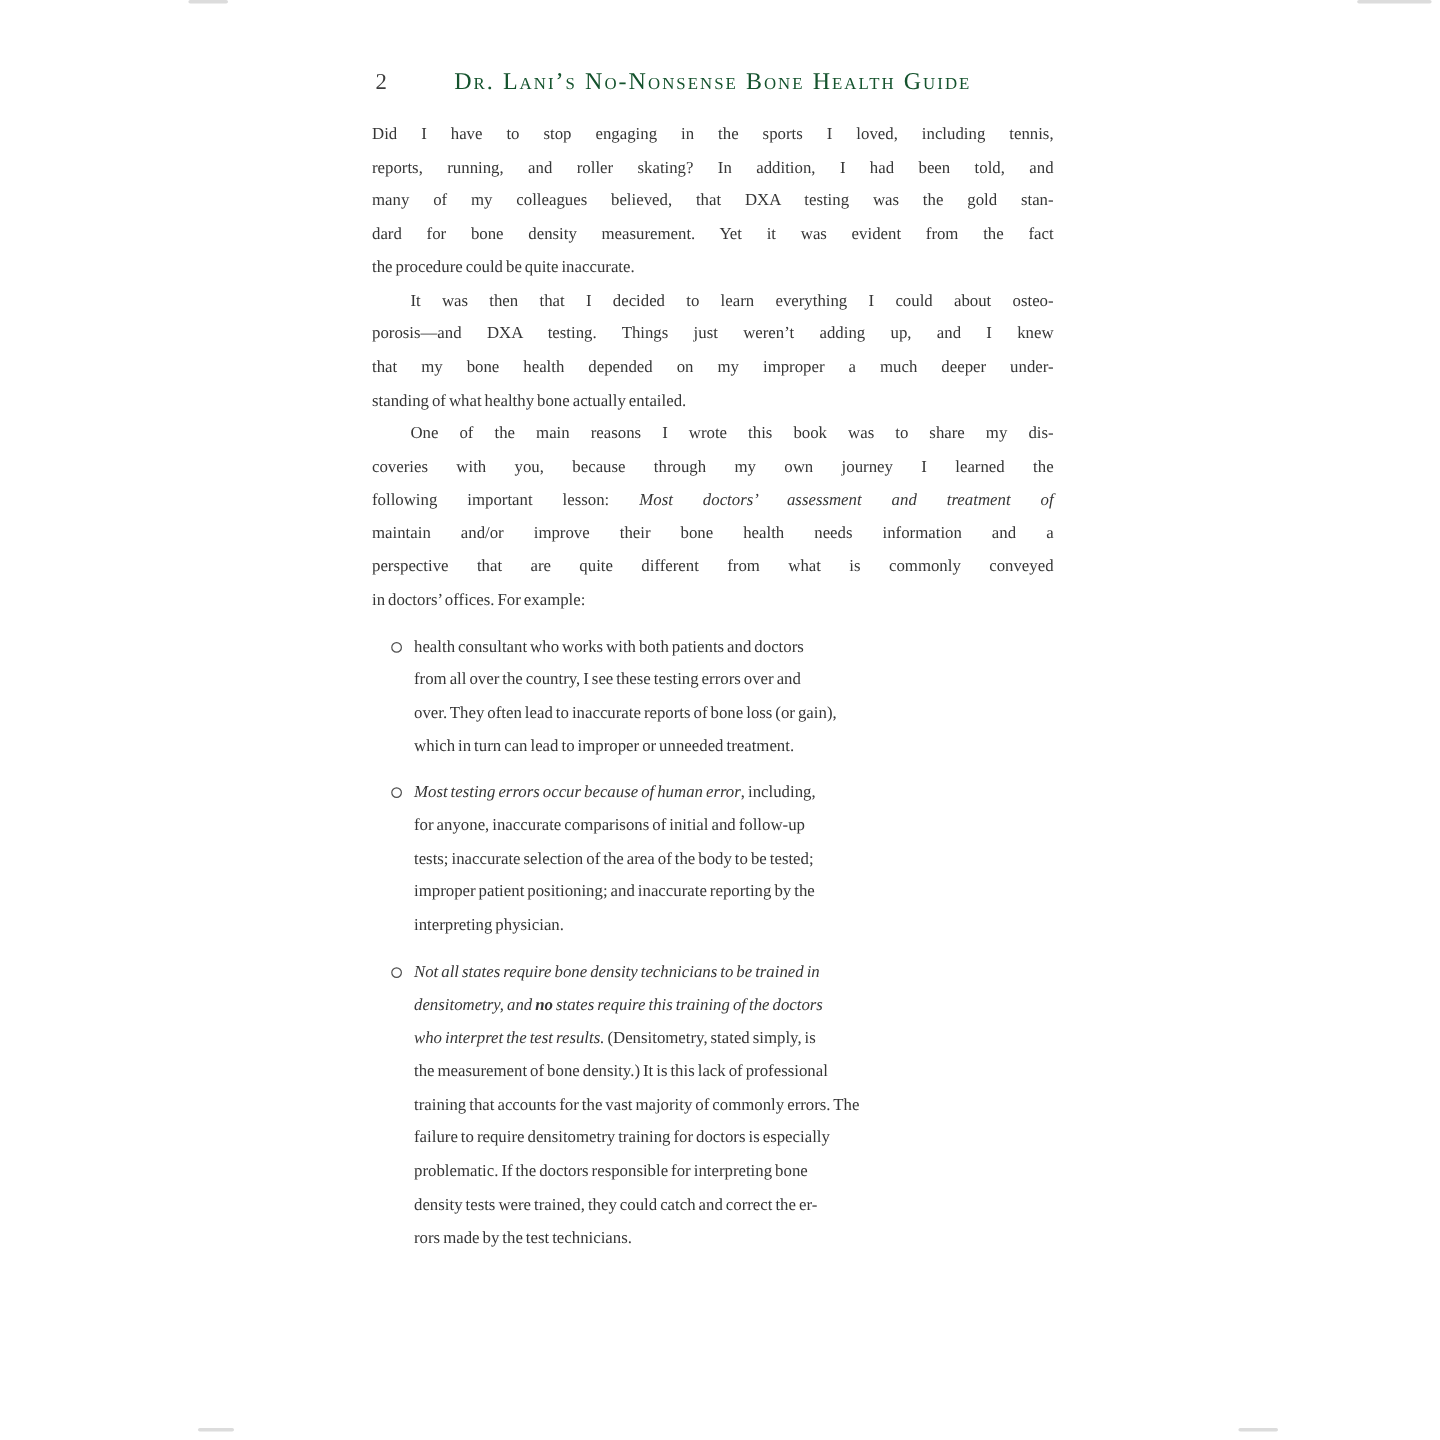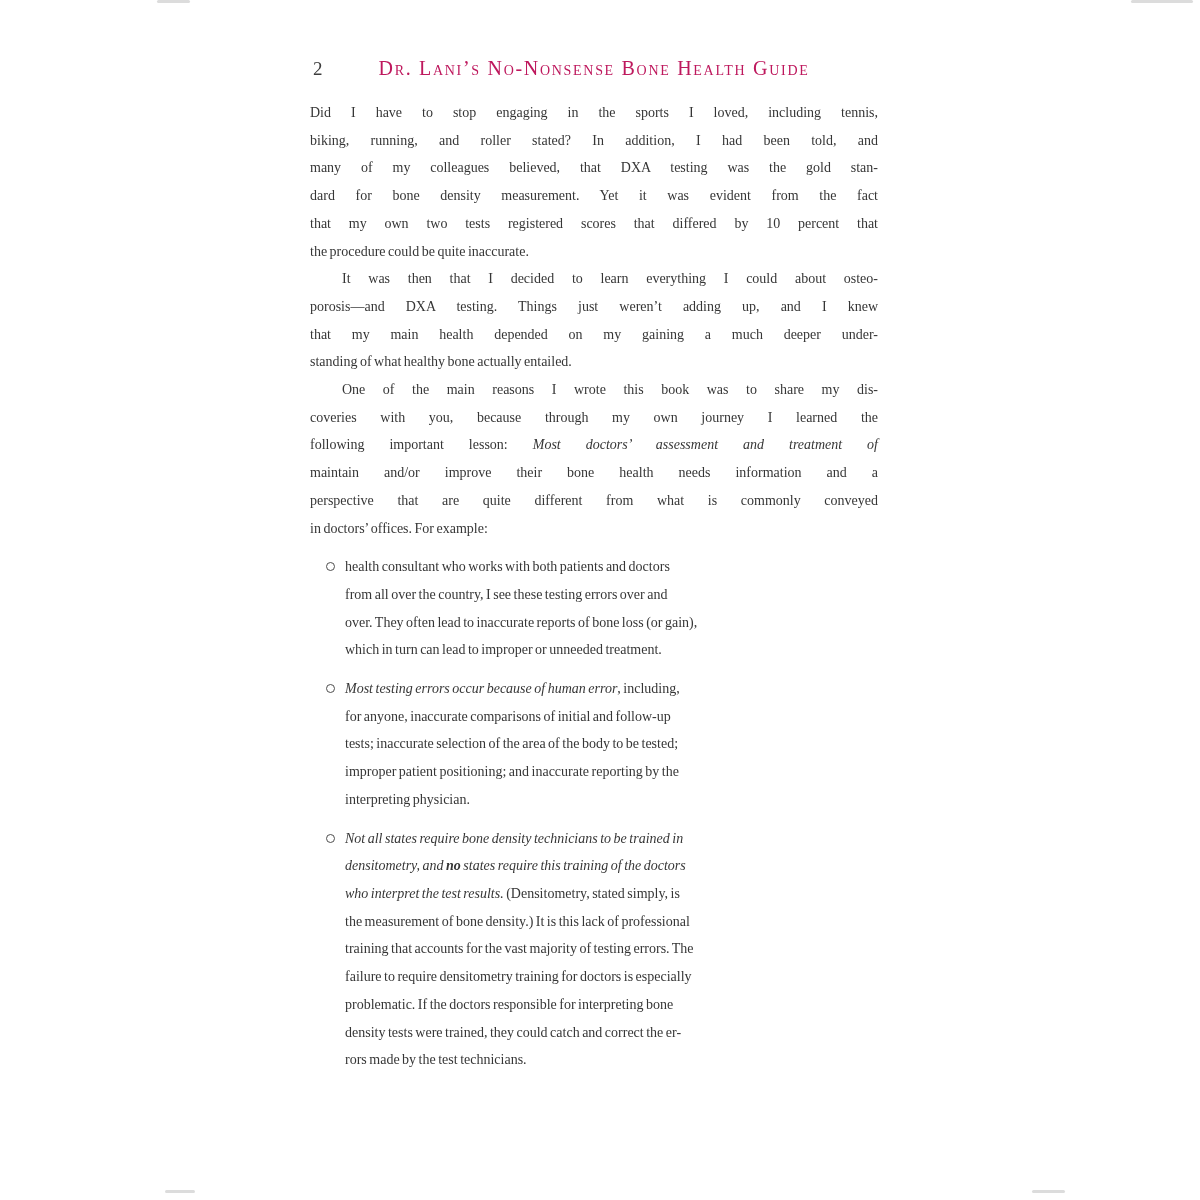--- a/index.html
+++ b/index.html
@@ -35,21 +35,21 @@
     left: 3px;
     top: 1px;
     font-size: 19px;
     color: #3d3d3d;
   }
   .book-title {
     text-align: center;
     font-variant: small-caps;
     letter-spacing: 1.7px;
     font-size: 20px;
-    color: #be185d;
+    color: #14532d;
   }
 
   .page-content {
     position: absolute;
     left: 310px;
     top: 99px;
     width: 568px;
     color: #363636;
     font-size: 14px;
     line-height: 27.7px;
@@ -102,30 +102,29 @@
 
   <div class="page-header">
     <div class="page-number">2</div>
     <div class="book-title">Dr. Lani’s No-Nonsense Bone Health Guide</div>
   </div>
 
   <div class="page-content">
     <div id="paragraphs">
         <div class="paragraph">
           <div class="line"><span class="run-n">Did I have to stop engaging in the sports I loved, including tennis,</span></div>
-          <div class="line"><span class="run-n">biking, running, and roller stated? In addition, I had been told, and</span></div>
+          <div class="line"><span class="run-n">reports, running, and roller skating? In addition, I had been told, and</span></div>
           <div class="line"><span class="run-n">many of my colleagues believed, that DXA testing was the gold stan-</span></div>
           <div class="line"><span class="run-n">dard for bone density measurement. Yet it was evident from the fact</span></div>
-          <div class="line"><span class="run-n">that my own two tests registered scores that differed by 10 percent that</span></div>
           <div class="line last"><span class="run-n">the procedure could be quite inaccurate.</span></div>
         </div>
         <div class="paragraph">
           <div class="line indent"><span class="run-n">It was then that I decided to learn everything I could about osteo-</span></div>
           <div class="line"><span class="run-n">porosis—and DXA testing. Things just weren’t adding up, and I knew</span></div>
-          <div class="line"><span class="run-n">that my main health depended on my gaining a much deeper under-</span></div>
+          <div class="line"><span class="run-n">that my bone health depended on my improper a much deeper under-</span></div>
           <div class="line last"><span class="run-n">standing of what healthy bone actually entailed.</span></div>
         </div>
         <div class="paragraph">
           <div class="line indent"><span class="run-n">One of the main reasons I wrote this book was to share my dis-</span></div>
           <div class="line"><span class="run-n">coveries with you, because through my own journey I learned the</span></div>
           <div class="line"><span class="run-n">following important lesson: </span><span class="run-i">Most doctors’ assessment and treatment of</span></div>
           <div class="line"><span class="run-n">maintain and/or improve their bone health needs information and a</span></div>
           <div class="line"><span class="run-n">perspective that are quite different from what is commonly conveyed</span></div>
           <div class="line last"><span class="run-n">in doctors’ offices. For example:</span></div>
         </div>
@@ -145,21 +144,21 @@
           <div class="line ragged"><span class="run-n">tests; inaccurate selection of the area of the body to be tested;</span></div>
           <div class="line ragged"><span class="run-n">improper patient positioning; and inaccurate reporting by the</span></div>
           <div class="line ragged"><span class="run-n">interpreting physician.</span></div>
         </div>
         <div class="bullet-item">
           <span class="bullet-marker"></span>
           <div class="line ragged"><span class="run-i">Not all states require bone density technicians to be trained in</span></div>
           <div class="line ragged"><span class="run-i">densitometry, and </span><span class="run-bi">no</span><span class="run-i"> states require this training of the doctors</span></div>
           <div class="line ragged"><span class="run-i">who interpret the test results.</span><span class="run-n"> (Densitometry, stated simply, is</span></div>
           <div class="line ragged"><span class="run-n">the measurement of bone density.) It is this lack of professional</span></div>
-          <div class="line ragged"><span class="run-n">training that accounts for the vast majority of testing errors. The</span></div>
+          <div class="line ragged"><span class="run-n">training that accounts for the vast majority of commonly errors. The</span></div>
           <div class="line ragged"><span class="run-n">failure to require densitometry training for doctors is especially</span></div>
           <div class="line ragged"><span class="run-n">problematic. If the doctors responsible for interpreting bone</span></div>
           <div class="line ragged"><span class="run-n">density tests were trained, they could catch and correct the er-</span></div>
           <div class="line ragged"><span class="run-n">rors made by the test technicians.</span></div>
         </div>
       </div>
   </div>
 
 </div>
 

